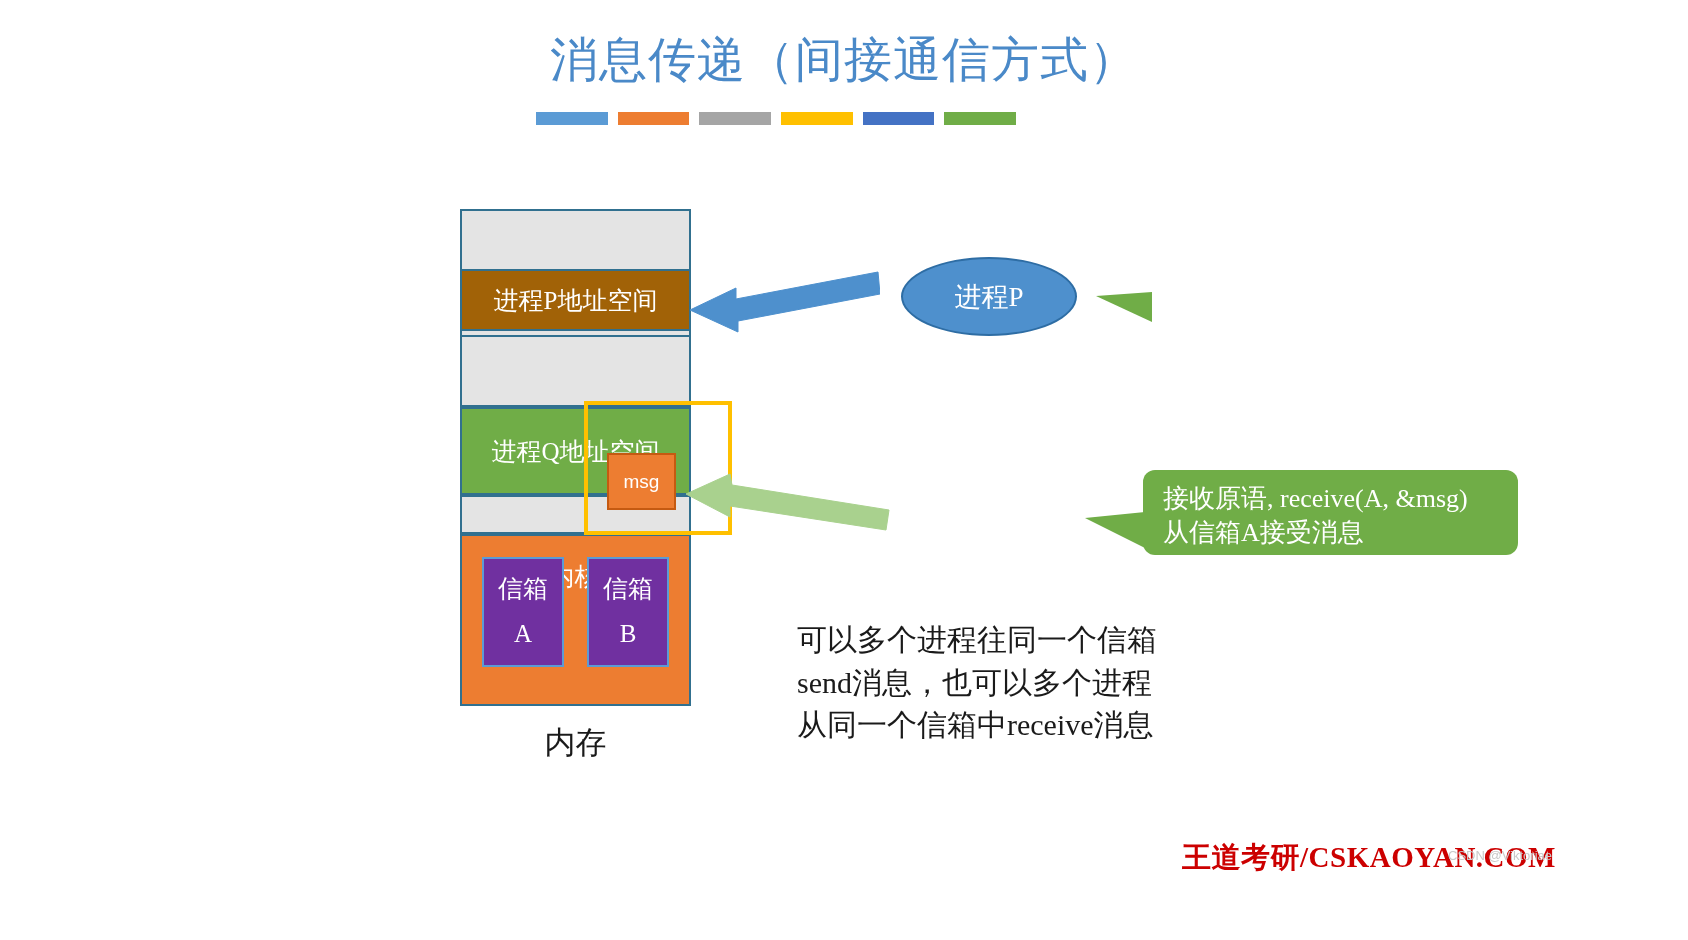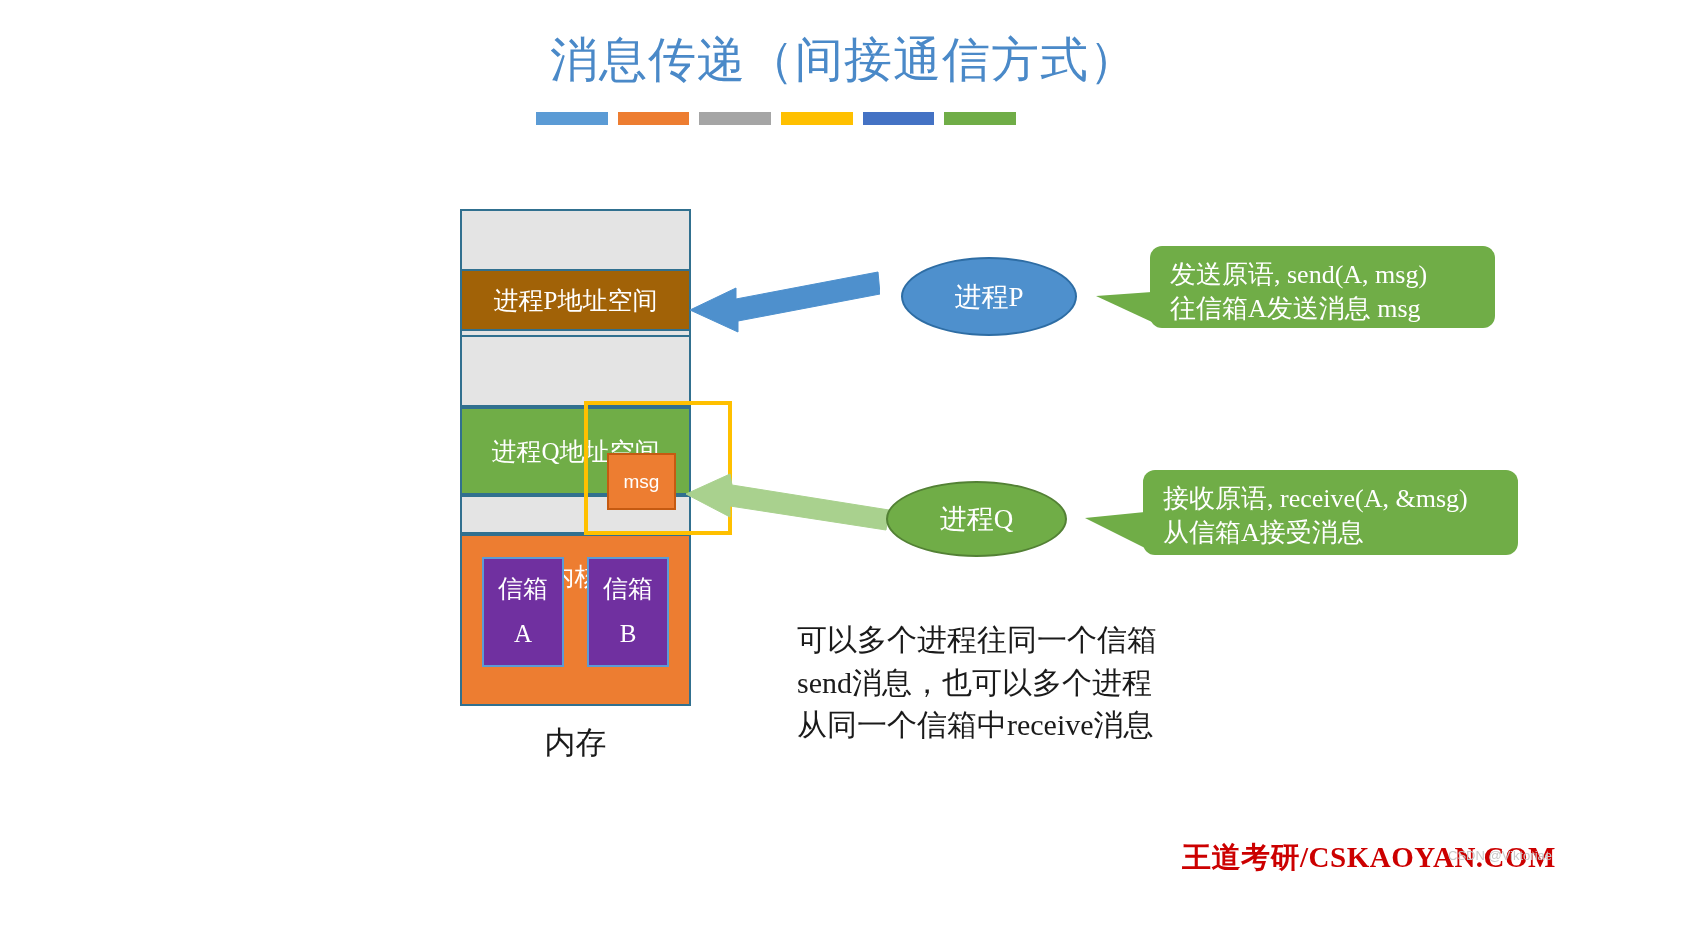--- a/index.html
+++ b/index.html
@@ -337,27 +337,22 @@
 
   <svg class="arrow-svg" id="arrow-send" width="190" height="78" viewBox="0 0 190 78">
     <polygon points="0,52 46,30 46,41 188,14 190,36 48,63 48,74" fill="#4e90cd" stroke="#4e90cd" stroke-width="1"></polygon>
   </svg>
 
   <svg class="arrow-svg" id="arrow-receive" width="205" height="75" viewBox="0 0 205 75">
     <polygon points="0,34 44,14 46,25 203,50 200,70 44,46 44,57" fill="#a9d18e" stroke="#a9d18e" stroke-width="1"></polygon>
   </svg>
 
   <div class="proc-ellipse" id="ellipse-p">进程P</div>
-  <div class="proc-ellipse" id="ellipse-q">进程Q</div>
 
   <div class="callout-tail" id="callout-send-tail"></div>
-  <div class="callout" id="callout-send">
-    <span class="line">发送原语, send(A, msg)</span>
-    <span class="line">往信箱A发送消息 msg</span>
-  </div>
 
   <div class="callout-tail" id="callout-receive-tail"></div>
   <div class="callout" id="callout-receive">
     <span class="line">接收原语, receive(A, &amp;msg)</span>
     <span class="line">从信箱A接受消息</span>
   </div>
 
   <div id="body-note">
     <span class="line">可以多个进程往同一个信箱</span>
     <span class="line">send消息，也可以多个进程</span>

